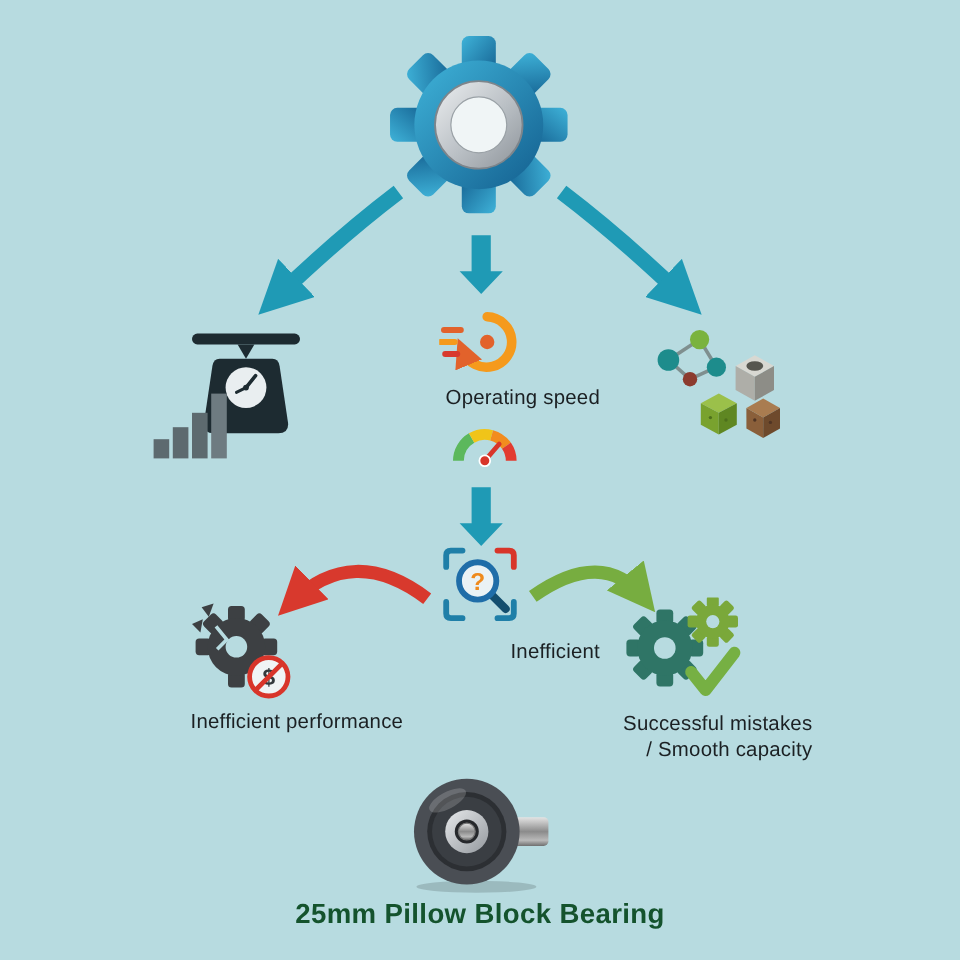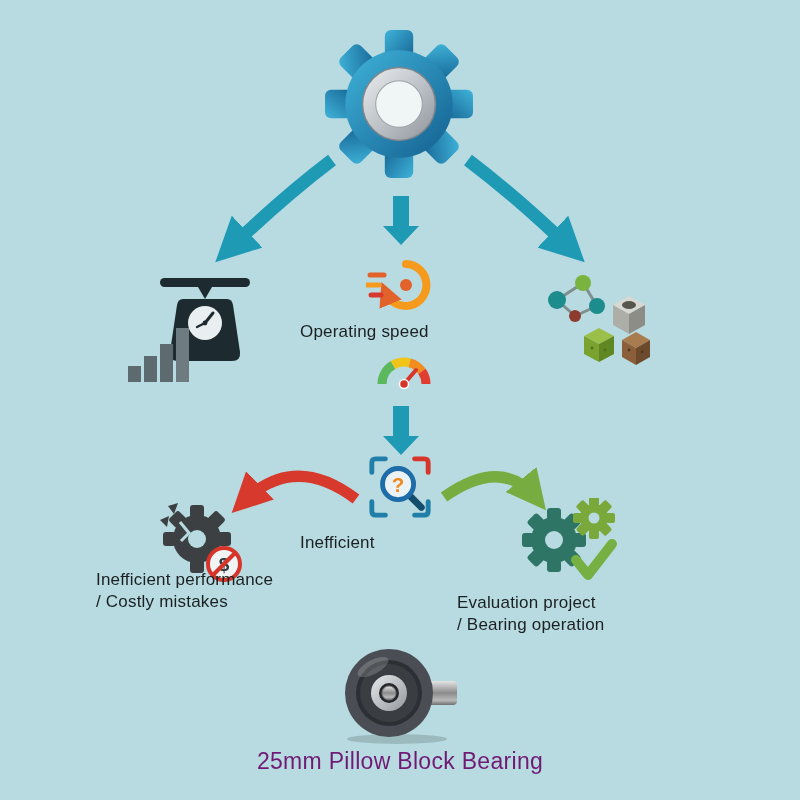--- a/index.html
+++ b/index.html
@@ -3,26 +3,26 @@
 <meta charset="utf-8">
 <style>
   html,body{margin:0;padding:0;background:#b7dbe0;}
   #canvas{
     position:relative;width:800px;height:800px;margin:0 auto;
     background:#b7dbe0;font-family:"Liberation Sans",sans-serif;overflow:hidden;
   }
   .icon{position:absolute;}
   .icon svg{display:block;width:100%;height:100%;}
   .label{
-    position:absolute;text-align:left;color:#1b2023;
+    position:absolute;text-align:right;color:#1b2023;
     font-size:17px;font-weight:500;line-height:22px;letter-spacing:.2px;
   }
   .caption{
     position:absolute;left:150px;top:748px;width:500px;text-align:center;
-    color:#701a75;font-size:23px;font-weight:400;letter-spacing:.3px;
+    color:#14532d;font-size:23px;font-weight:700;letter-spacing:.3px;
   }
   #arrows{position:absolute;left:0;top:0;}
 </style>
 </head>
 <body>
 
 <div id="canvas">
 
   <svg id="arrows" width="800" height="800" viewBox="0 0 800 800">
     <defs>
@@ -195,23 +195,22 @@
         <circle r="9" fill="#b7dbe0"></circle>
         <path d="M-17,-17 L-8,-6 L-16,2" fill="none" stroke="#b7dbe0" stroke-width="3"></path>
       </g>
       <polygon points="8,4 18,1 14,12" fill="#3d4043"></polygon>
       <polygon points="0,18 9,14 7,25" fill="#3d4043"></polygon>
       <circle cx="64" cy="62" r="16" fill="#f0f4f5" stroke="#d8352a" stroke-width="4"></circle>
       <text x="64" y="69" text-anchor="middle" font-family="Liberation Sans, sans-serif" font-size="19" font-weight="bold" fill="#33393c">$</text>
       <line x1="53" y1="73" x2="75" y2="51" stroke="#d8352a" stroke-width="4" stroke-linecap="round"></line>
     </svg>
   </div>
-  <div class="label" style="left:96px;top:569px;width:240px;">
+  <div class="label" style="left:96px;top:591px;width:240px;">
     <div>Inefficient performance</div>
-    <div>/ Costly mistakes</div>
   </div>
 
   <div class="icon" style="left:518px;top:498px;width:102px;height:92px;">
     <svg viewBox="0 0 102 92">
       <g transform="translate(36,42)">
         <g fill="#2f7566">
           <rect x="-7" y="-32" width="14" height="12" rx="3"></rect>
           <rect x="-7" y="-32" width="14" height="12" rx="3" transform="rotate(45)"></rect>
           <rect x="-7" y="-32" width="14" height="12" rx="3" transform="rotate(90)"></rect>
           <rect x="-7" y="-32" width="14" height="12" rx="3" transform="rotate(135)"></rect>
@@ -234,22 +233,22 @@
           <rect x="-5" y="-21" width="10" height="9" rx="2" transform="rotate(270)"></rect>
           <rect x="-5" y="-21" width="10" height="9" rx="2" transform="rotate(315)"></rect>
         </g>
         <circle r="14" fill="#7aa83a"></circle>
         <circle r="5.5" fill="#b7dbe0"></circle>
       </g>
       <path d="M58,62 L70,77 L94,46" fill="none" stroke="#76b043" stroke-width="10" stroke-linecap="round" stroke-linejoin="round"></path>
     </svg>
   </div>
   <div class="label" style="left:457px;top:592px;width:220px;">
-    <div>Evaluation project</div>
-    <div>/ Bearing operation</div>
+    <div>Successful mistakes</div>
+    <div>/ Smooth capacity</div>
   </div>
 
   <div class="icon" style="left:337px;top:645px;width:130px;height:100px;">
     <svg viewBox="0 0 130 100">
       <defs>
         <linearGradient id="shaftGrad" x1="0" y1="0" x2="0" y2="1">
           <stop offset="0" stop-color="#e4e4e4"></stop>
             <stop offset="0.5" stop-color="#8b8b8b"></stop>
             <stop offset="0.8" stop-color="#b9b9b9"></stop>
             <stop offset="1" stop-color="#6f6f6f"></stop>

